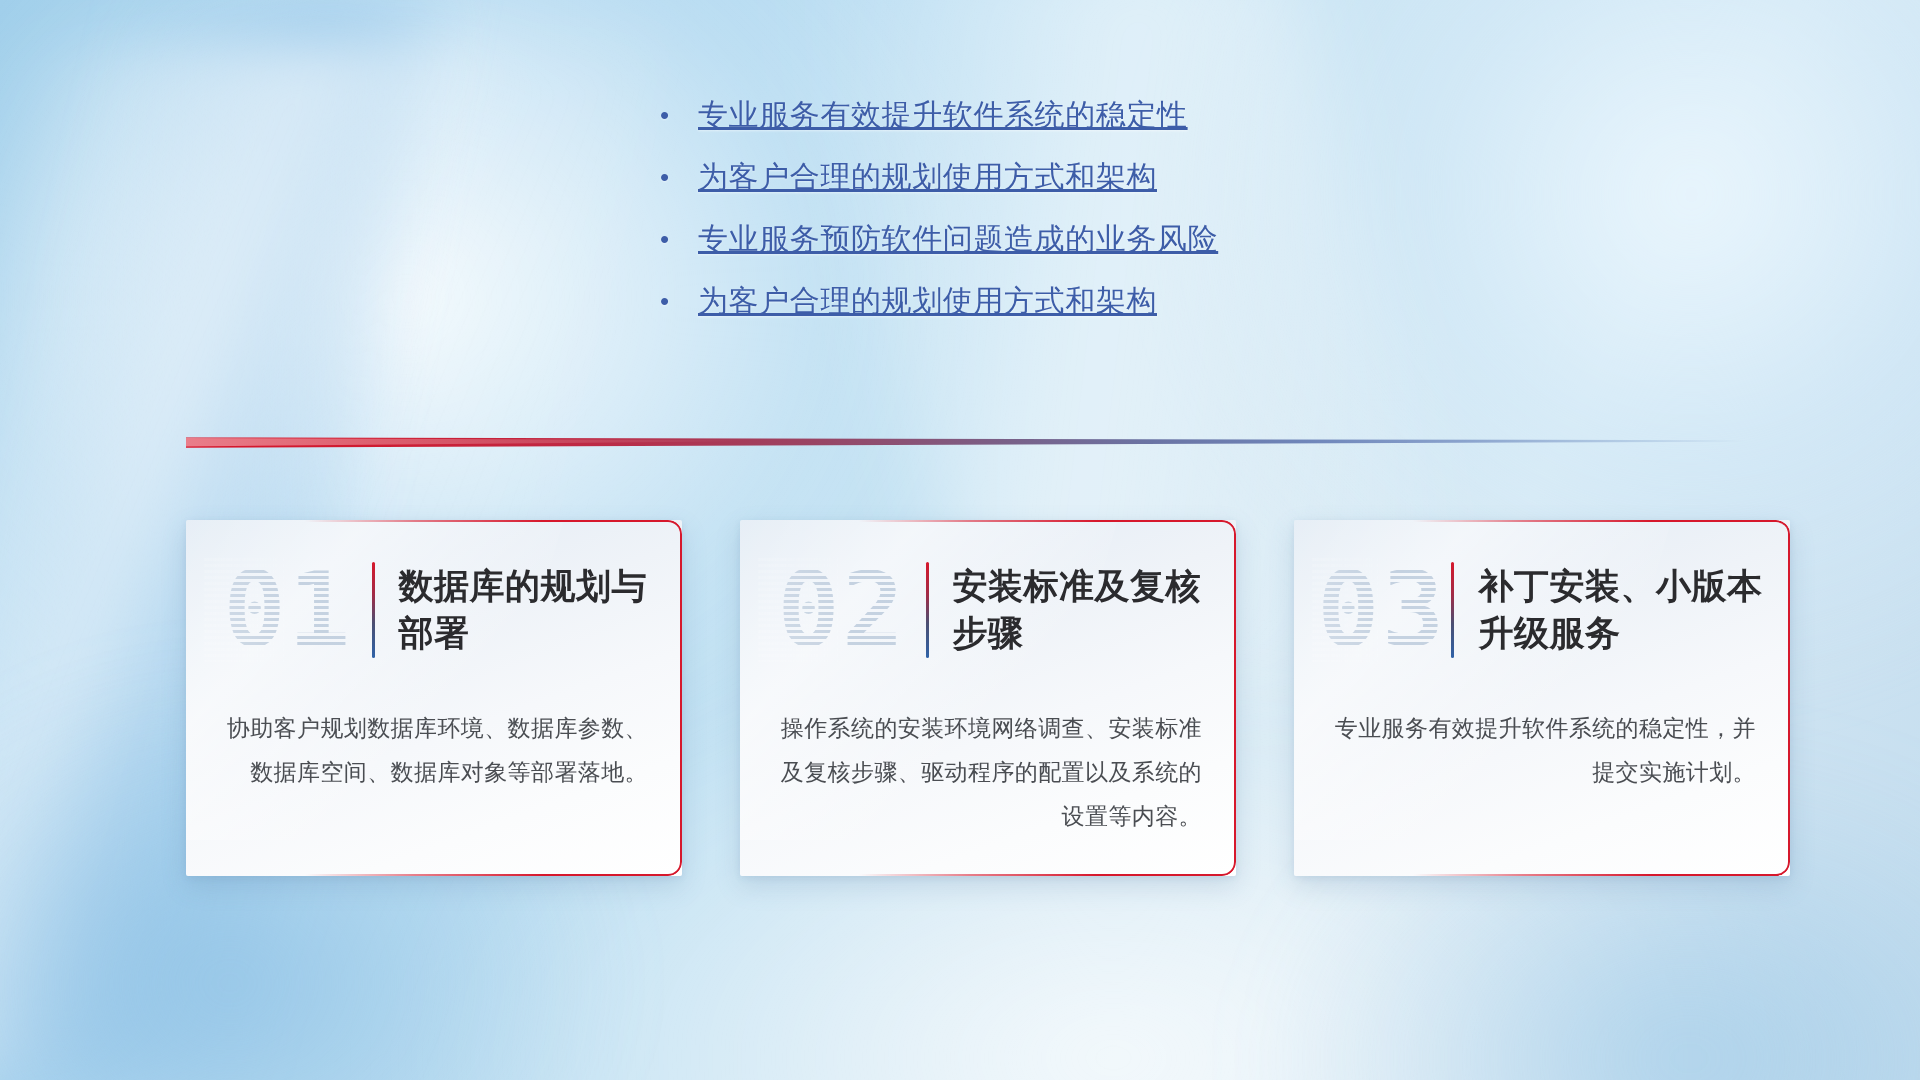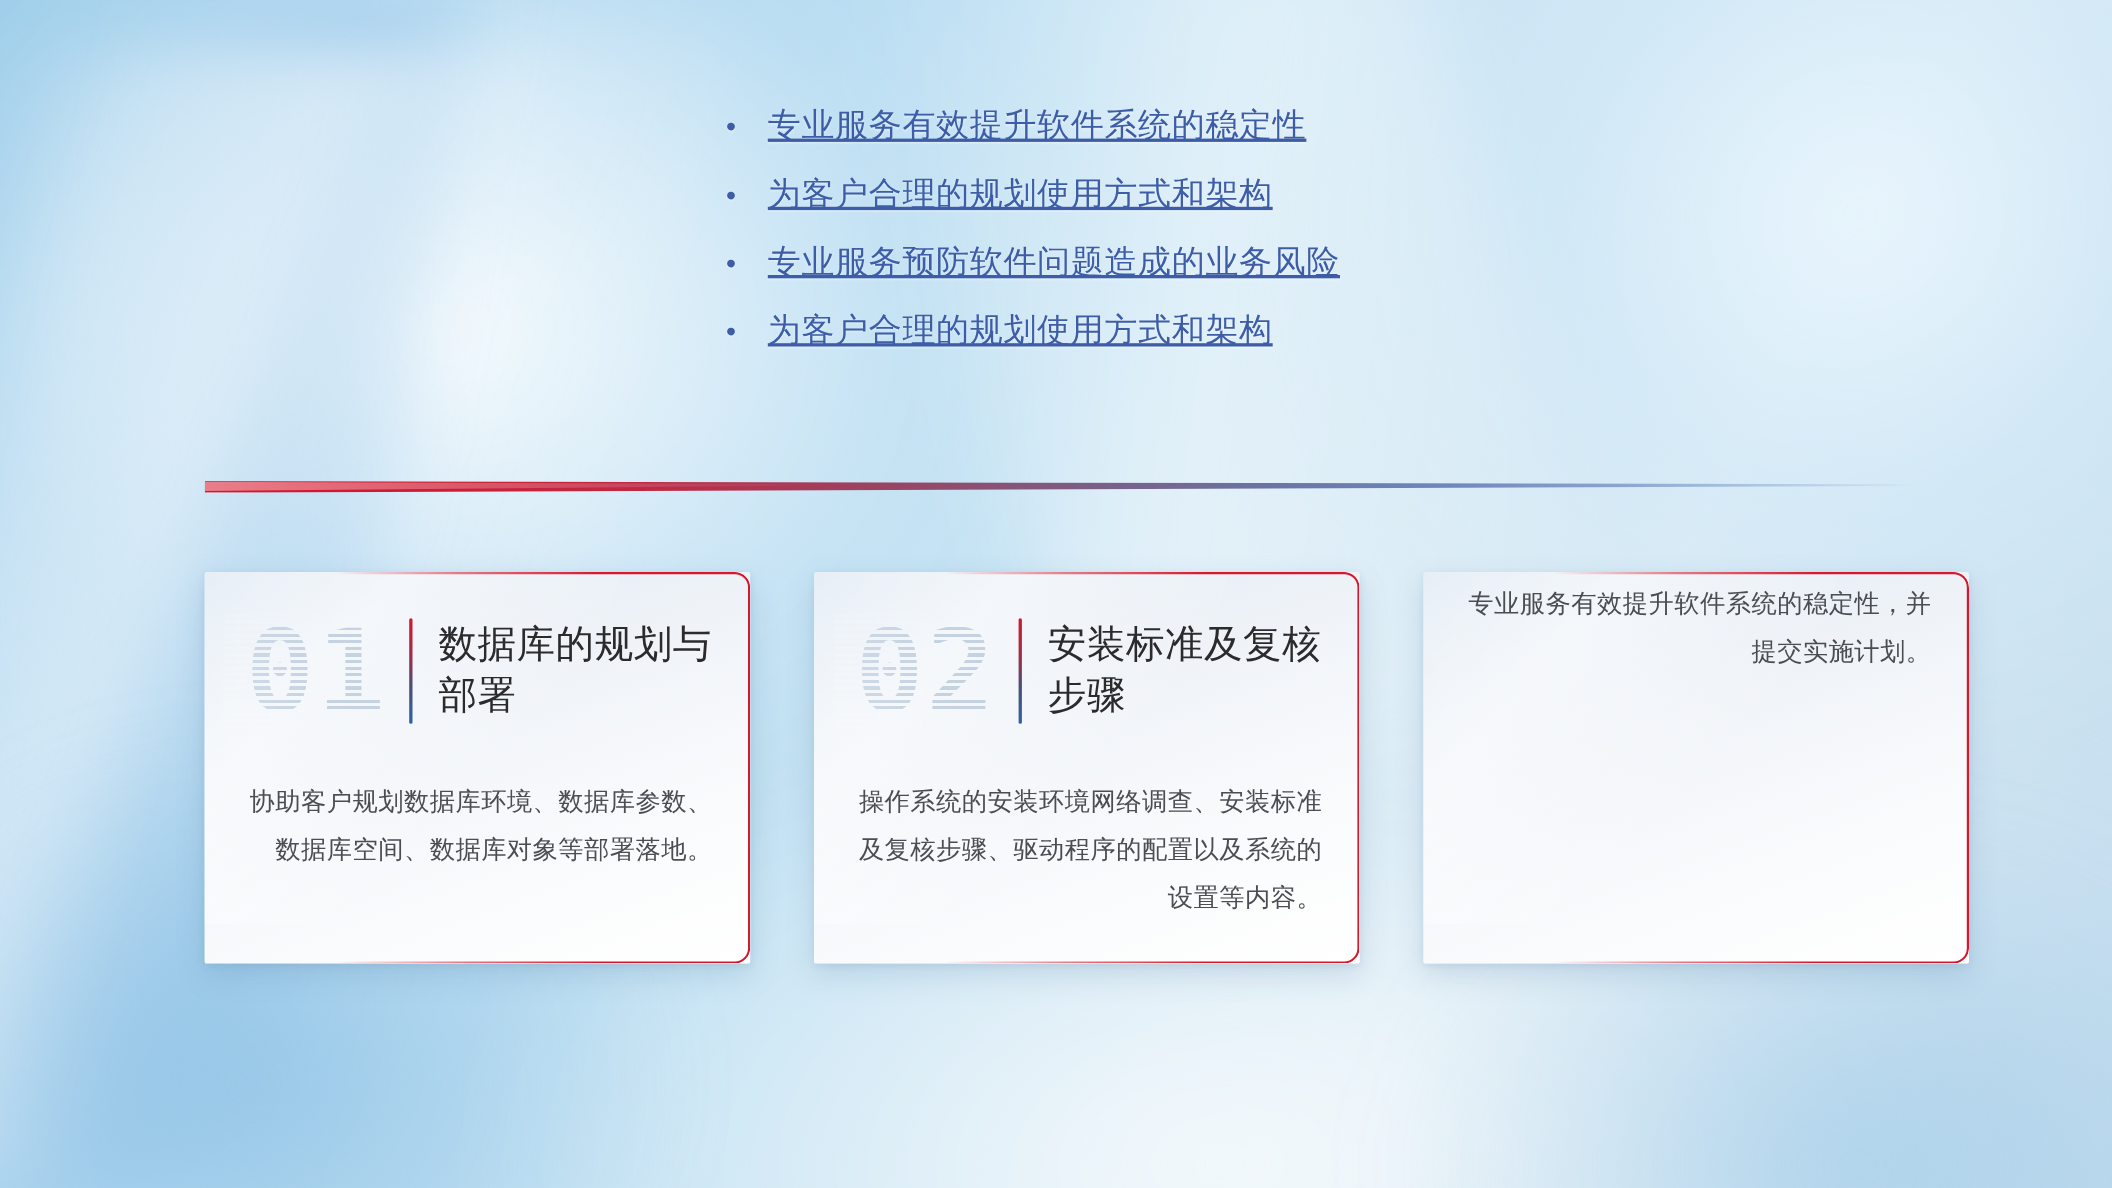--- a/index.html
+++ b/index.html
@@ -170,21 +170,21 @@
     background:linear-gradient(90deg, rgba(255,255,255,.25) 0%, rgba(255,255,255,0) 55%);
     pointer-events:none;
   }
   .title-bar {
     flex:0 0 auto; width:3px; height:96px; margin-right:24px;
     background:linear-gradient(180deg,#d6182c 0%, #a22b46 34%, #4b4f72 64%, #2f62a8 100%);
     border-radius:2px;
   }
   .card-title {
     flex:1 1 auto;
-    color:#2b2b2e; font-size:35px; line-height:1.34; font-weight:400;
+    color:#2b2b2e; font-size:35px; line-height:1.34; font-weight:700;
     letter-spacing:.5px;
   }
   .card-body {
     position:relative;
     padding:6px 34px 0 38px;
     color:#4a4d52; font-size:23px; line-height:1.92;
     letter-spacing:.4px;
     text-align:right;
   }
 </style>
@@ -247,16 +247,21 @@
       <div class="bignum">02</div>
       <div class="title-bar"></div>
       <div class="card-title">安装标准及复核步骤</div>
     </div>
     <div class="card-body">操作系统的安装环境网络调查、安装标准及复核步骤、驱动程序的配置以及系统的设置等内容。</div>
   </div>
 
   <div class="card">
     <div class="card-sheen"></div>
     <div class="card-accent"></div>
+    <div class="card-head">
+      <div class="bignum">03</div>
+      <div class="title-bar"></div>
+      <div class="card-title">补丁安装、小版本升级服务</div>
+    </div>
     <div class="card-body">专业服务有效提升软件系统的稳定性，并提交实施计划。</div>
   </div>
 
 </div>
 
 </body></html>

